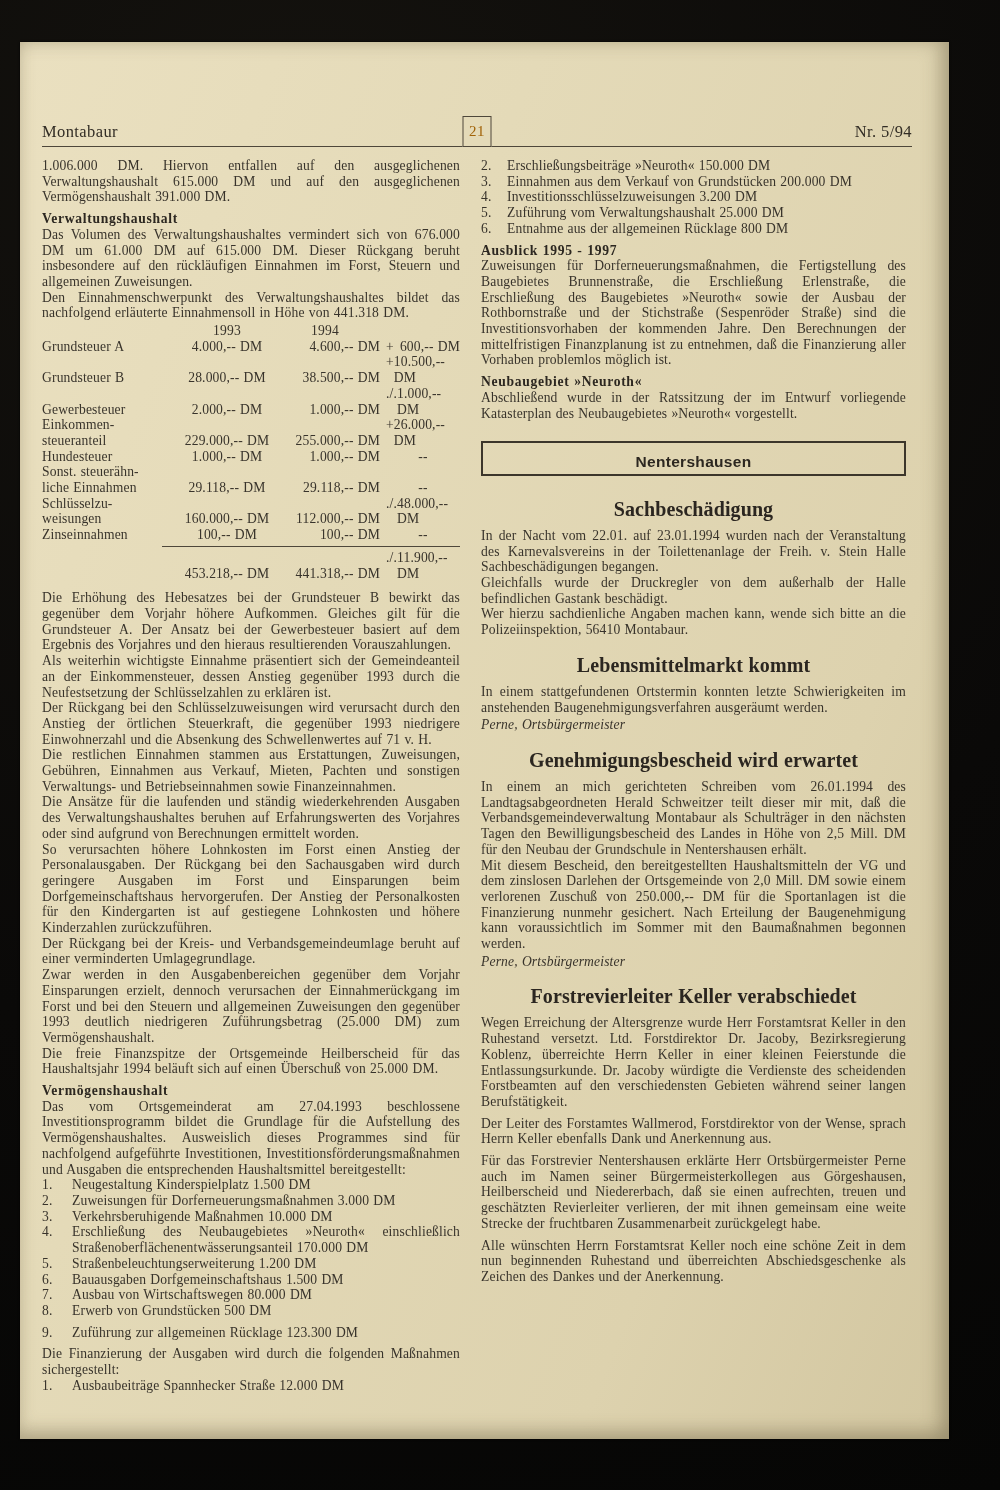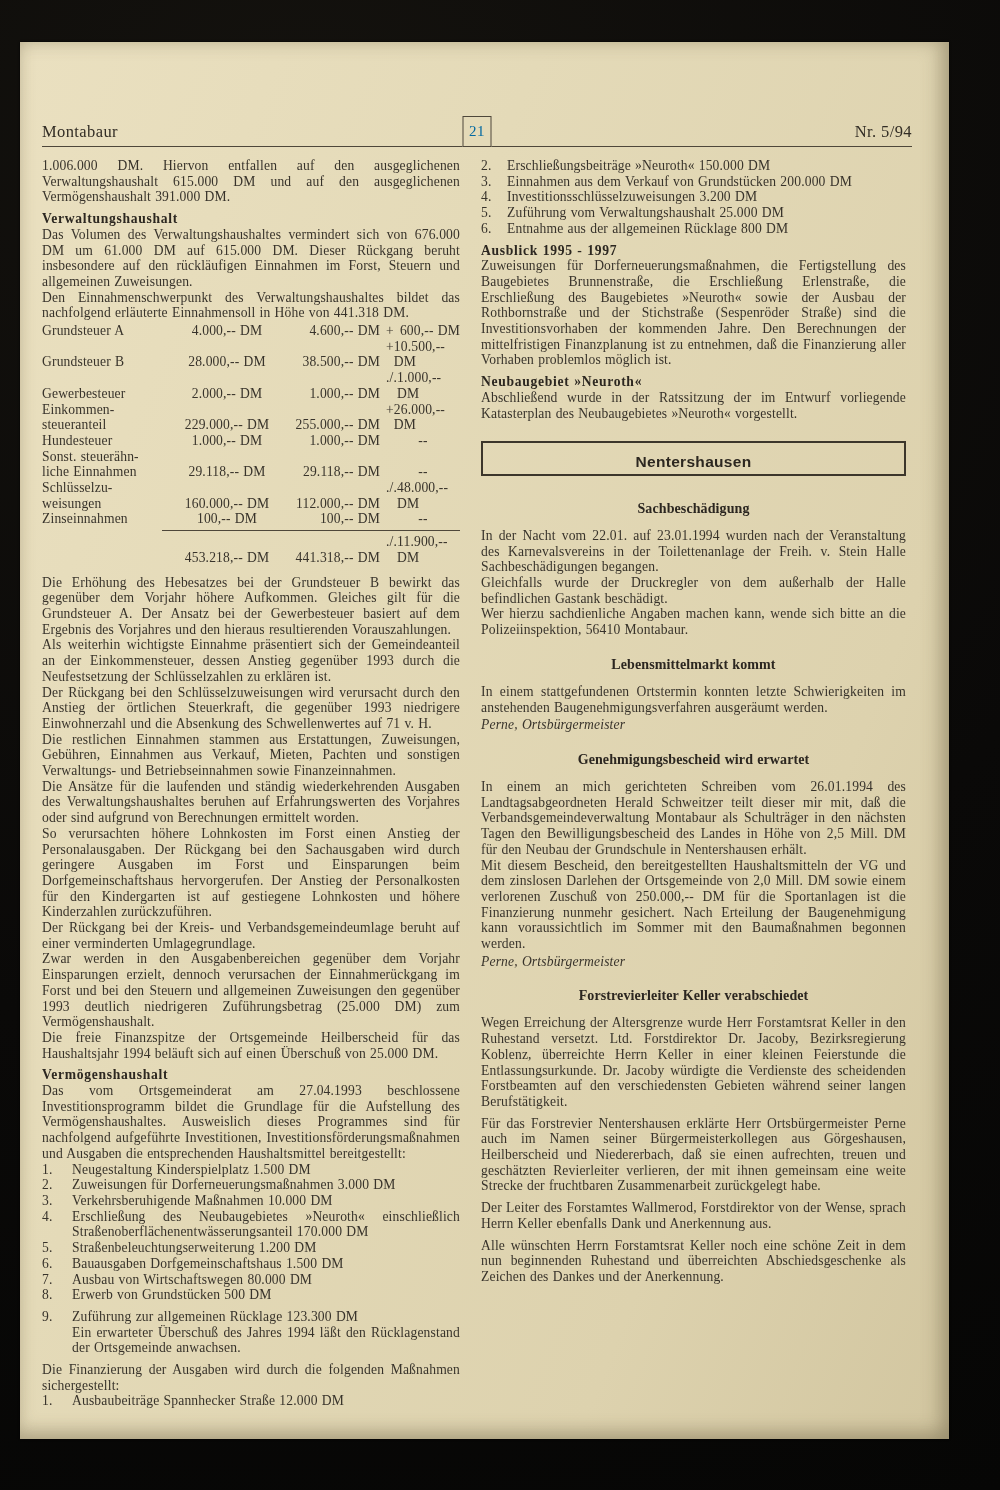--- a/index.html
+++ b/index.html
@@ -20,21 +20,21 @@
     position:relative;margin-top:62px;height:42px;
     border-bottom:1.6px solid #4e473a;
     display:flex;justify-content:space-between;align-items:flex-end;
     font-size:16.5px;letter-spacing:.4px;color:#322d25;gap:48px;
   }
   .pghead .hl,.pghead .hr{padding-bottom:4px;}
   .pgnum{
     position:absolute;left:50%;transform:translateX(-50%);bottom:-1px;
     width:27px;height:29px;border:1.6px solid #4e473a;background:#e4dab8;
     display:flex;align-items:center;justify-content:center;
-    font-size:15px;color:#0369a1;
+    font-size:15px;color:#a16207;
   }
   
   .cols{display:flex;gap:21px;margin-top:11px;}
   .col{font-size:13.6px;line-height:15.7px;letter-spacing:.15px;word-spacing:.6px;text-align:justify;}
   .col.l{width:418px;}
   .col.r{width:425px;}
   p{margin:0;}
   .gap6{margin-top:6px;}
   .bhead{font-weight:bold;letter-spacing:.7px;color:#2c2720;margin-top:6px;}
   
@@ -55,21 +55,21 @@
   .tline{margin-left:120px;border-top:1.3px solid #4e473a;margin-top:3px;padding-top:3px;}
   .total{display:flex;}
   .total .lab{width:142px;flex:none;}
   
   .banner{
     border:2px solid #3c362b;text-align:center;
     font-family:"Liberation Sans", sans-serif;font-weight:bold;font-size:15.5px;
     padding:11px 0 4px 0;margin:20px 0 21px 0;color:#2c2720;letter-spacing:.3px;
   }
   .ahead{
-    text-align:center;font-weight:bold;font-size:14px;line-height:24px;
+    text-align:center;font-weight:bold;font-size:20px;line-height:24px;
     color:#2b2620;margin:15px 0 7px 0;letter-spacing:.1px;
   }
   .sig{text-align:left;font-style:italic;margin-top:2px;}
 </style>
 </head>
 <body>
 
 <div class="paper">
   <div class="inner">
 
@@ -82,20 +82,26 @@
     <div class="cols">
 
       <div class="col l">
         <p>1.006.000 DM. Hiervon entfallen auf den ausgeglichenen Verwaltungshaushalt 615.000 DM und auf den ausgeglichenen Vermögenshaushalt 391.000 DM.</p>
 
         <div class="bhead">Verwaltungshaushalt</div>
         <p>Das Volumen des Verwaltungshaushaltes vermindert sich von 676.000 DM um 61.000 DM auf 615.000 DM. Dieser Rückgang beruht insbesondere auf den rückläufigen Einnahmen im Forst, Steuern und allgemeinen Zuweisungen.</p>
         <p>Den Einnahmenschwerpunkt des Verwaltungshaushaltes bildet das nachfolgend erläuterte Einnahmensoll in Höhe von 441.318 DM.</p>
 
         <div class="tbl">
+          <div class="trow thead">
+            <div class="lab"></div>
+            <div class="a1">1993</div>
+            <div class="a2">1994</div>
+            <div class="diff"></div>
+          </div>
           <div class="trow">
             <div class="lab">Grundsteuer A</div>
             <div class="a1">4.000,-- DM</div>
             <div class="a2">4.600,-- DM</div>
             <div class="diff">
                 <span>+</span>
                 <span>600,-- DM</span>
               </div>
           </div>
           <div class="trow">
@@ -221,21 +227,20 @@
             <span class="txt">Ausbau von Wirtschaftswegen 80.000 DM</span>
           </div>
         <div class="li">
             <span class="no">8.</span>
             <span class="txt">Erwerb von Grundstücken 500 DM</span>
           </div>
         <div class="li gap6">
             <span class="no">9.</span>
             <span class="txt">Zuführung zur allgemeinen Rücklage 123.300 DM</span>
           </div>
-        <p class="linote">Ein erwarteter Überschuß des Jahres 1994 läßt den Rücklagenstand der Ortsgemeinde anwachsen.</p>
 
         <p class="gap6">Die Finanzierung der Ausgaben wird durch die folgenden Maßnahmen sichergestellt:</p>
         <div class="li">
             <span class="no">1.</span>
             <span class="txt">Ausbaubeiträge Spannhecker Straße 12.000 DM</span>
           </div>
       </div>
 
       <div class="col r">
         <div class="li">
@@ -276,20 +281,20 @@
         <p>In einem stattgefundenen Ortstermin konnten letzte Schwierigkeiten im anstehenden Baugenehmigungsverfahren ausgeräumt werden.</p>
         <p class="sig">Perne, Ortsbürgermeister</p>
 
         <div class="ahead">Genehmigungsbescheid wird erwartet</div>
         <p>In einem an mich gerichteten Schreiben vom 26.01.1994 des Landtagsabgeordneten Herald Schweitzer teilt dieser mir mit, daß die Verbandsgemeindeverwaltung Montabaur als Schulträger in den nächsten Tagen den Bewilligungsbescheid des Landes in Höhe von 2,5 Mill. DM für den Neubau der Grundschule in Nentershausen erhält.</p>
         <p>Mit diesem Bescheid, den bereitgestellten Haushaltsmitteln der VG und dem zinslosen Darlehen der Ortsgemeinde von 2,0 Mill. DM sowie einem verlorenen Zuschuß von 250.000,-- DM für die Sportanlagen ist die Finanzierung nunmehr gesichert. Nach Erteilung der Baugenehmigung kann voraussichtlich im Sommer mit den Baumaßnahmen begonnen werden.</p>
         <p class="sig">Perne, Ortsbürgermeister</p>
 
         <div class="ahead">Forstrevierleiter Keller verabschiedet</div>
         <p>Wegen Erreichung der Altersgrenze wurde Herr Forstamtsrat Keller in den Ruhestand versetzt. Ltd. Forstdirektor Dr. Jacoby, Bezirksregierung Koblenz, überreichte Herrn Keller in einer kleinen Feierstunde die Entlassungsurkunde. Dr. Jacoby würdigte die Verdienste des scheidenden Forstbeamten auf den verschiedensten Gebieten während seiner langen Berufstätigkeit.</p>
+        <p class="gap6">Der Leiter des Forstamtes Wallmerod, Forstdirektor von der Wense, sprach Herrn Keller ebenfalls Dank und Anerkennung aus.</p>
         <p class="gap6">Für das Forstrevier Nentershausen erklärte Herr Ortsbürgermeister Perne auch im Namen seiner Bürgermeisterkollegen aus Görgeshausen, Heilberscheid und Niedererbach, daß sie einen aufrechten, treuen und geschätzten Revierleiter verlieren, der mit ihnen gemeinsam eine weite Strecke der fruchtbaren Zusammenarbeit zurückgelegt habe.</p>
-        <p class="gap6">Der Leiter des Forstamtes Wallmerod, Forstdirektor von der Wense, sprach Herrn Keller ebenfalls Dank und Anerkennung aus.</p>
         <p class="gap6">Alle wünschten Herrn Forstamtsrat Keller noch eine schöne Zeit in dem nun beginnenden Ruhestand und überreichten Abschiedsgeschenke als Zeichen des Dankes und der Anerkennung.</p>
       </div>
 
     </div>
   </div>
 </div>
 
 </body></html>

